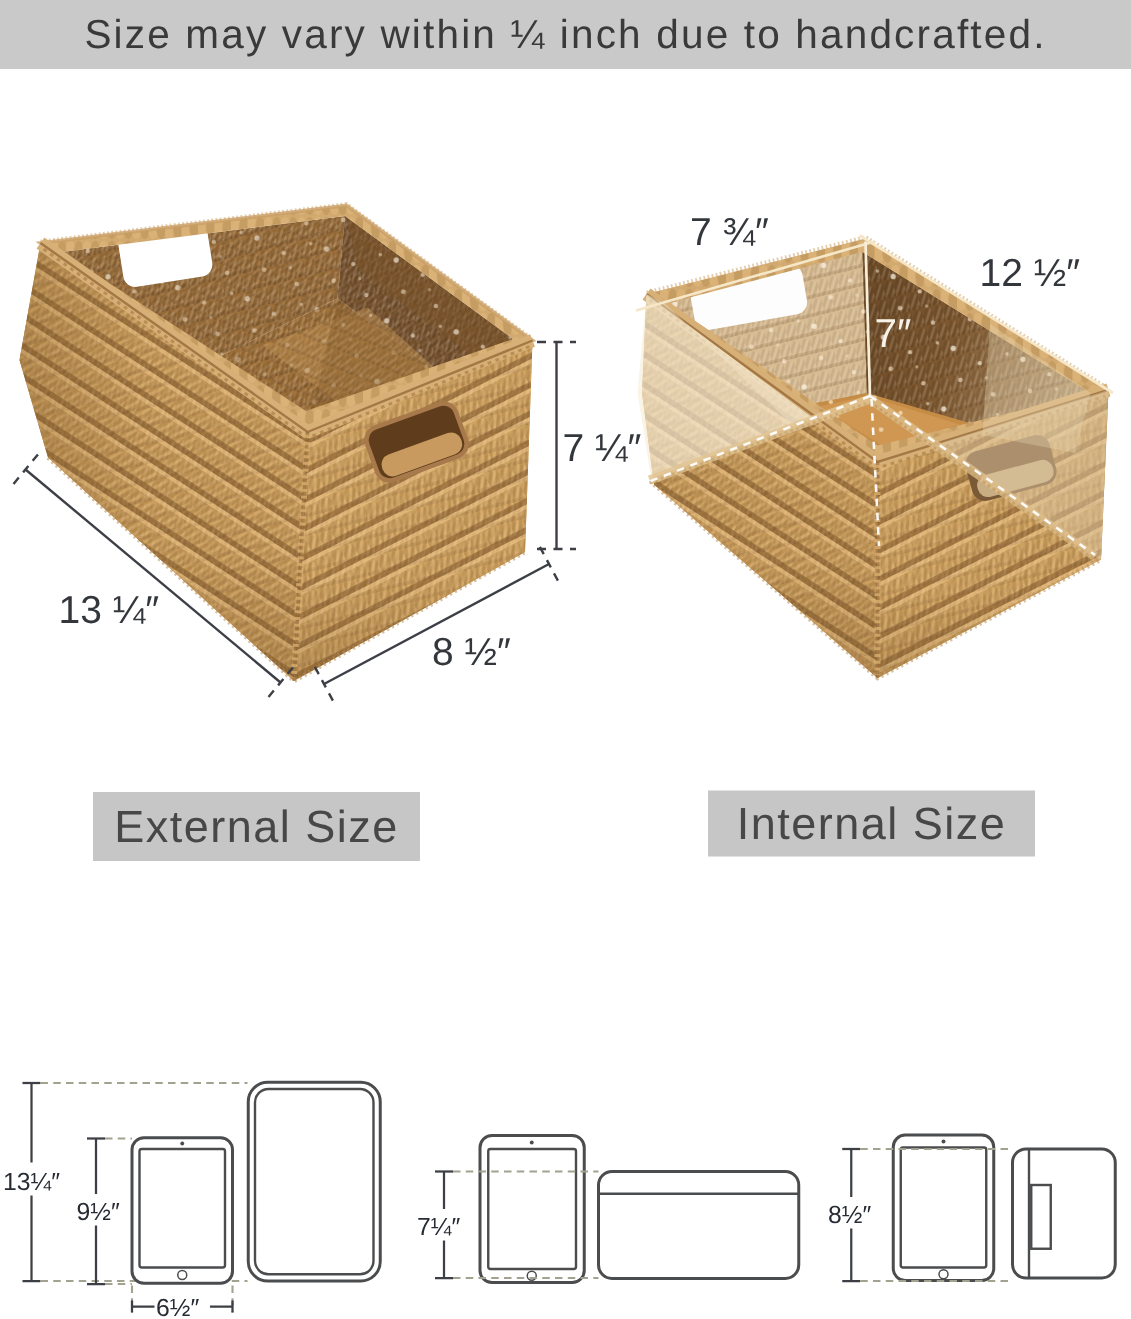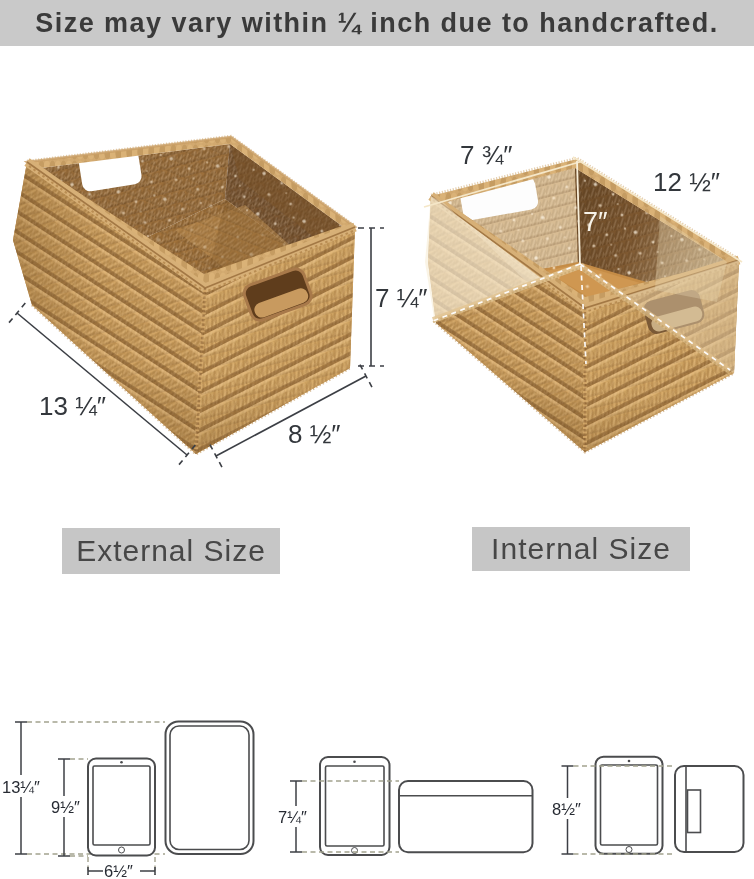--- a/index.html
+++ b/index.html
@@ -1,18 +1,18 @@
 <!DOCTYPE html>
 <html><head>
 <meta charset="utf-8">
 <style>
   html,body{margin:0;padding:0;background:#fff;width:754px;height:879px;overflow:hidden;}
   body{font-family:"Liberation Sans", sans-serif;}
   #banner{position:absolute;left:0;top:0;width:754px;height:46px;background:#c9c9c9;
-    text-align:center;line-height:47px;font-size:27px;font-weight:bold;color:#3a3a3a;letter-spacing:1.45px;}
+    text-align:center;line-height:47px;font-size:27px;font-weight:normal;color:#3a3a3a;letter-spacing:1.45px;}
   #scene{position:absolute;left:0;top:46px;}
 </style>
 </head>
 <body>
 
 <div id="banner">Size may vary within ¼ inch due to handcrafted.</div>
 <svg id="scene" width="754" height="833" viewBox="0 46 754 833" xmlns="http://www.w3.org/2000/svg">
 <defs>
   <linearGradient id="grWall" gradientUnits="userSpaceOnUse" x1="575" y1="230" x2="739" y2="290">
     <stop offset="0" stop-color="#6e4c28"></stop>

